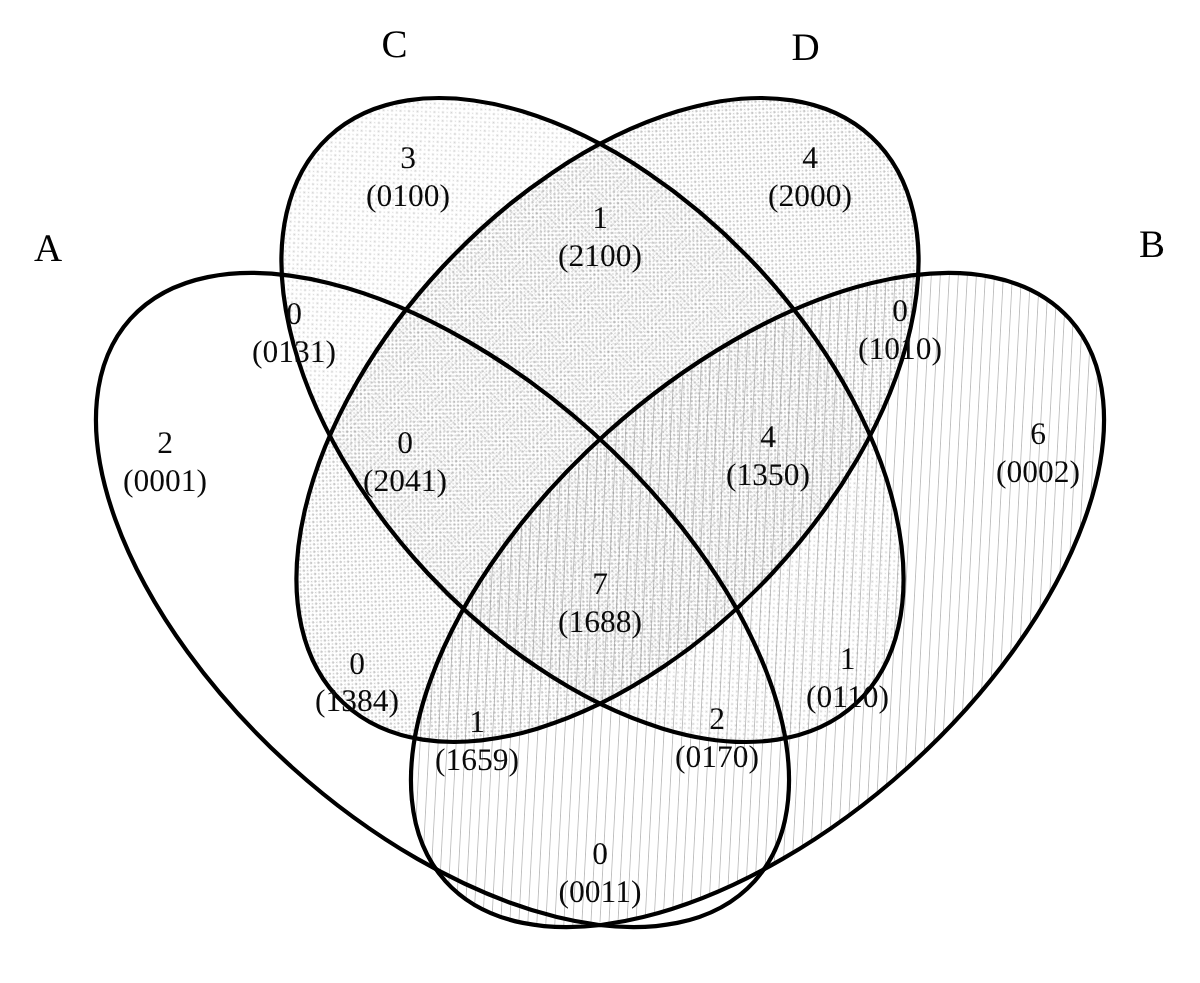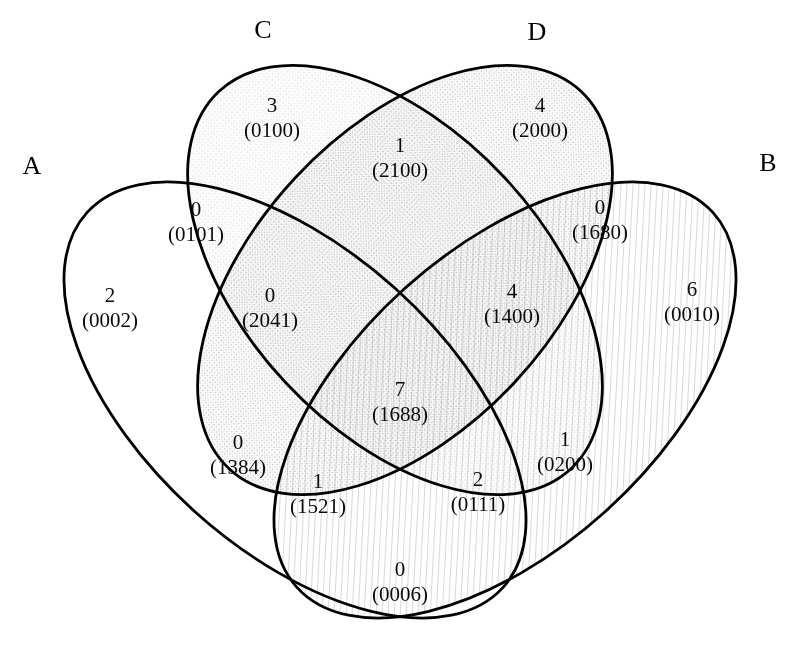--- a/index.html
+++ b/index.html
@@ -70,73 +70,73 @@
 
   <div>
       <div class="set-label" style="left: 32px; top: 166px;">A</div>
       <div class="set-label" style="left: 768px; top: 163px;">B</div>
       <div class="set-label" style="left: 263px; top: 30px;">C</div>
       <div class="set-label" style="left: 537px; top: 32px;">D</div>
     </div>
   <div>
       <div class="region-label" style="left: 110px; top: 308px;">
         <div>2</div>
-        <div>(0002)</div>
+        <div>(0001)</div>
       </div>
       <div class="region-label" style="left: 272px; top: 118px;">
         <div>3</div>
         <div>(0100)</div>
       </div>
       <div class="region-label" style="left: 400px; top: 158px;">
         <div>1</div>
         <div>(2100)</div>
       </div>
       <div class="region-label" style="left: 540px; top: 118px;">
         <div>4</div>
         <div>(2000)</div>
       </div>
       <div class="region-label" style="left: 196px; top: 222px;">
         <div>0</div>
-        <div>(0101)</div>
+        <div>(0131)</div>
       </div>
       <div class="region-label" style="left: 600px; top: 220px;">
         <div>0</div>
-        <div>(1680)</div>
+        <div>(1010)</div>
       </div>
       <div class="region-label" style="left: 692px; top: 302px;">
         <div>6</div>
-        <div>(0010)</div>
+        <div>(0002)</div>
       </div>
       <div class="region-label" style="left: 270px; top: 308px;">
         <div>0</div>
         <div>(2041)</div>
       </div>
       <div class="region-label" style="left: 512px; top: 304px;">
         <div>4</div>
-        <div>(1400)</div>
+        <div>(1350)</div>
       </div>
       <div class="region-label" style="left: 400px; top: 402px;">
         <div>7</div>
         <div>(1688)</div>
       </div>
       <div class="region-label" style="left: 238px; top: 455px;">
         <div>0</div>
         <div>(1384)</div>
       </div>
       <div class="region-label" style="left: 565px; top: 452px;">
         <div>1</div>
-        <div>(0200)</div>
+        <div>(0110)</div>
       </div>
       <div class="region-label" style="left: 318px; top: 494px;">
         <div>1</div>
-        <div>(1521)</div>
+        <div>(1659)</div>
       </div>
       <div class="region-label" style="left: 478px; top: 492px;">
         <div>2</div>
-        <div>(0111)</div>
+        <div>(0170)</div>
       </div>
       <div class="region-label" style="left: 400px; top: 582px;">
         <div>0</div>
-        <div>(0006)</div>
+        <div>(0011)</div>
       </div>
     </div>
 
 </div>
 
 </body></html>

